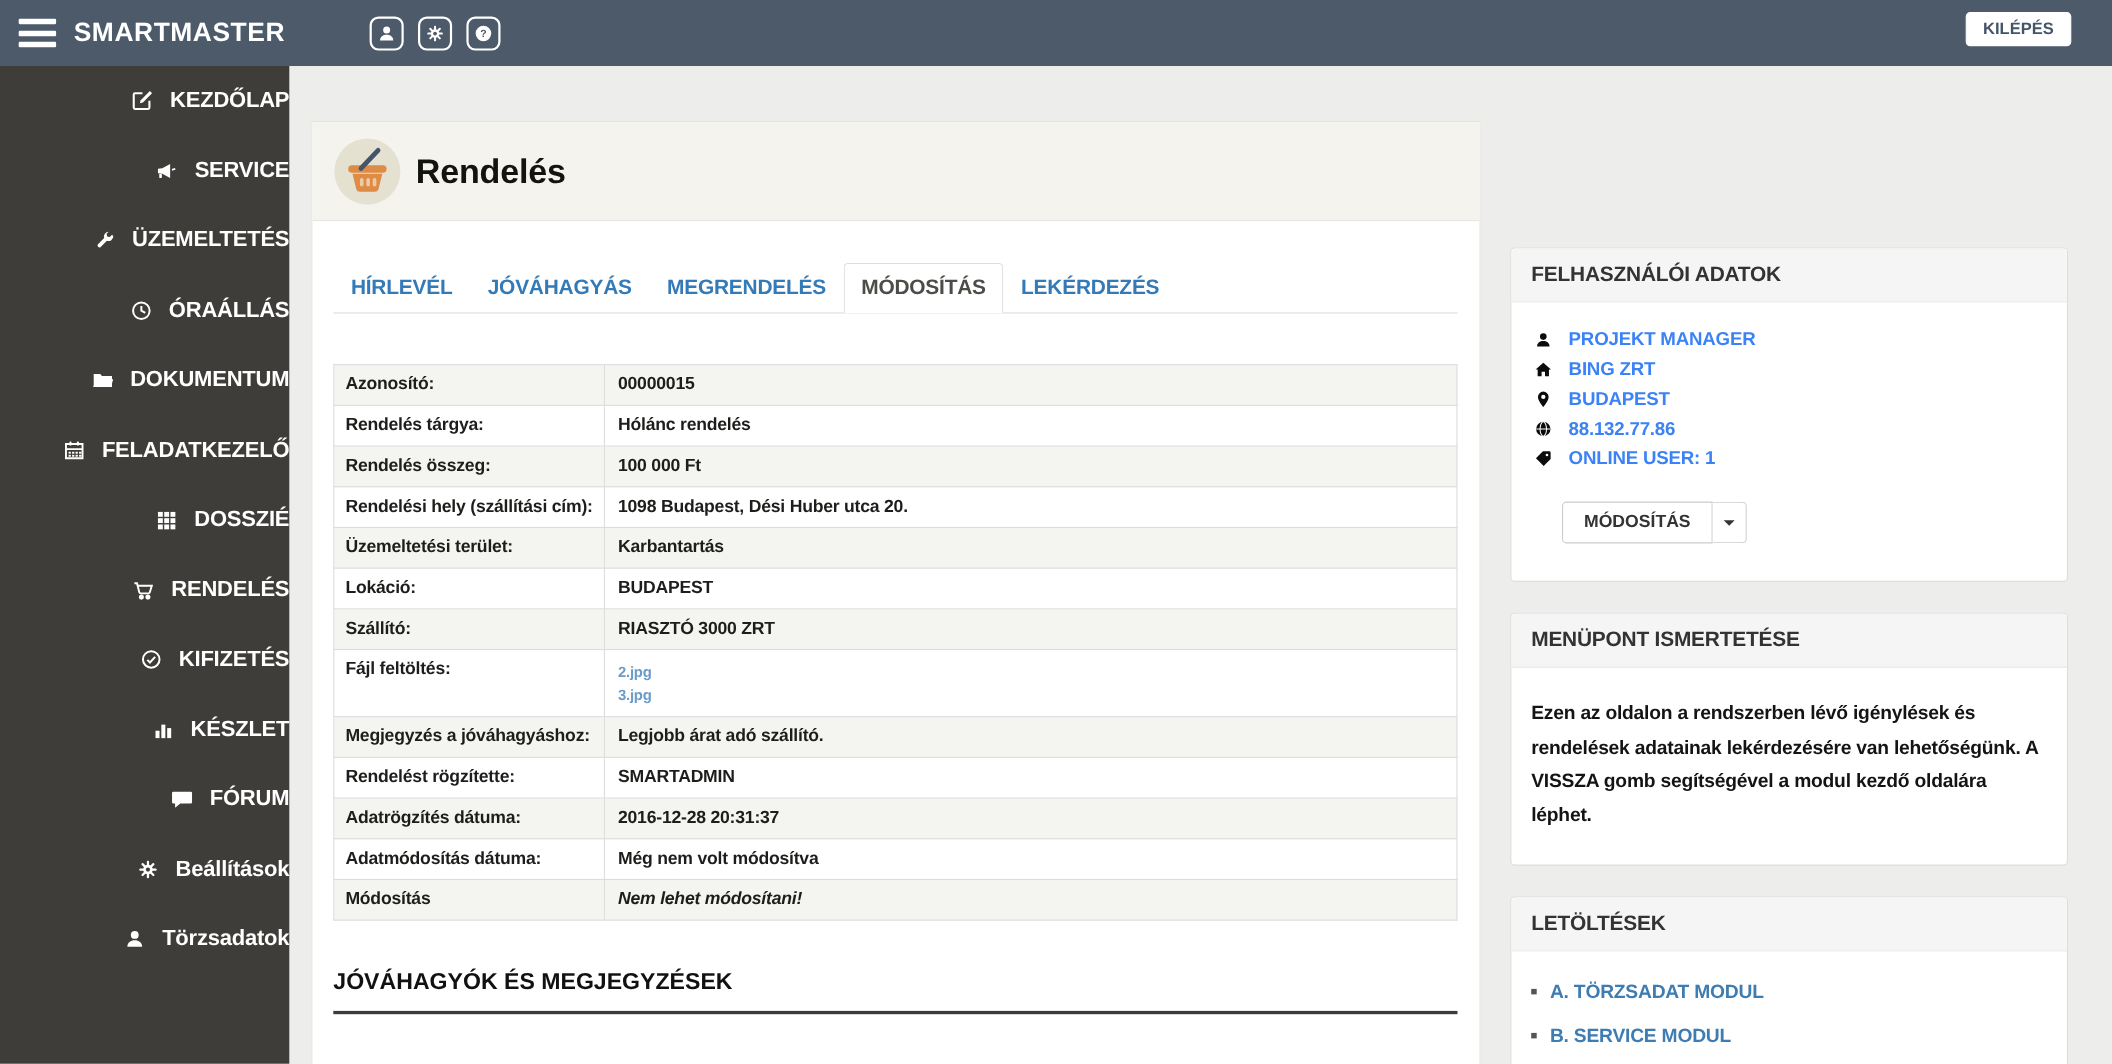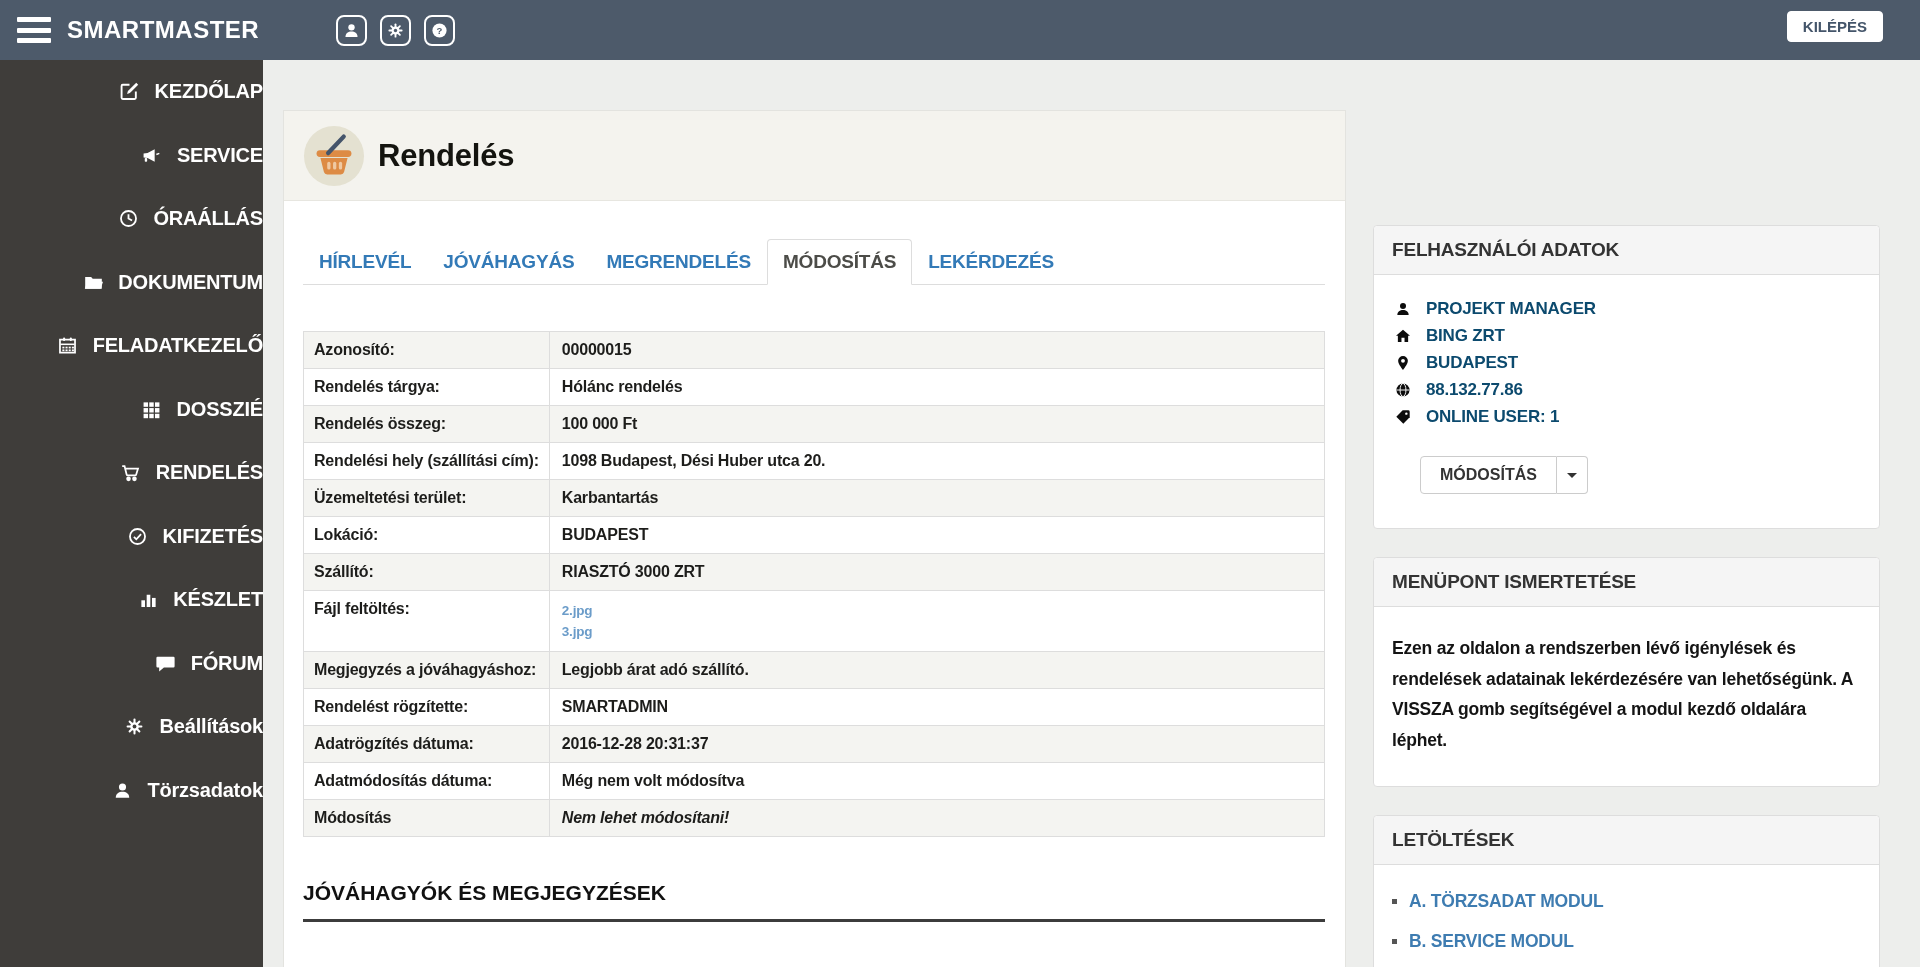--- a/index.html
+++ b/index.html
@@ -74,21 +74,21 @@
   .rightcol{position:absolute;left:1110px;top:165px;width:507px;}
   .panel{background:#fff;border:1px solid var(--border);border-radius:4px;margin-bottom:28px;}
   .panel-heading{background:#f5f5f5;border-bottom:1px solid var(--border);border-radius:4px 4px 0 0;
     padding:13px 18px;font-size:19px;font-weight:700;color:#333;}
   .panel-body{padding:24px 18px 30px 18px;}
   .u-list{list-style:none;}
   .u-list li{display:flex;align-items:center;margin-bottom:7px;}
   .u-ico{width:22px;margin-right:12px;color:#0c0c0c;display:flex;justify-content:center;}
   .u-ico svg{width:16px;height:16px;}
   .u-ico .hole{fill:#fff;}
-  .u-text{font-size:17px;font-weight:700;color:#0c4a6e;}
+  .u-text{font-size:17px;font-weight:700;color:#3b82f6;}
   .btn-group{display:inline-flex;margin:22px 0 4px 28px;}
   .btn{background:#fff;border:1px solid #ccc;color:#333;font-weight:700;font-size:16px;
     font-family:inherit;font-stretch:inherit;cursor:pointer;}
   .btn-main{padding:9px 19px;border-radius:4px 0 0 4px;}
   .btn-caret{width:31px;border-left:none;border-radius:0 4px 4px 0;display:flex;
     align-items:center;justify-content:center;}
   .caret{width:0;height:0;border-left:5px solid transparent;border-right:5px solid transparent;
     border-top:5px solid #333;}
   .info-text{font-size:17.5px;font-weight:700;color:#141414;line-height:1.75;padding-top:2px;}
   .dl-list{list-style:none;padding-top:2px;}
@@ -155,20 +155,28 @@
       </div>
       <div class="side-item">
         <span class="s-icon">
           <svg viewBox="0 0 24 24" fill="currentColor">
             <path d="M2 9.5v5l5 .6L16 20V4L7 8.9z"></path>
             <rect x="3.5" y="15" width="3" height="5" rx="1"></rect>
             <path d="M18 9h4v2h-4z" transform="rotate(-20 20 10)"></path>
           </svg>
         </span>
         <span class="s-label">SERVICE</span>
+      </div>
+      <div class="side-item">
+        <span class="s-icon">
+          <svg viewBox="0 0 24 24" fill="currentColor">
+            <path d="M21.5 7.2a5.6 5.6 0 0 1-7.4 5.3L7 19.6a2.2 2.2 0 0 1-3.1-3.1l7.1-7.1A5.6 5.6 0 0 1 16.3 2l-2.5 2.5.6 3.1 3.1.6L20 5.7c.9 1 1.5 1.5 1.5 1.5z"></path>
+          </svg>
+        </span>
+        <span class="s-label">ÜZEMELTETÉS</span>
       </div>
       <div class="side-item">
         <span class="s-icon">
           <svg viewBox="0 0 24 24" fill="none" stroke="currentColor" stroke-width="2.3">
             <circle cx="12" cy="12" r="9.5"></circle>
             <path d="M12 6.5V12l4.5 2.5"></path>
           </svg>
         </span>
         <span class="s-label">ÓRAÁLLÁS</span>
       </div>

